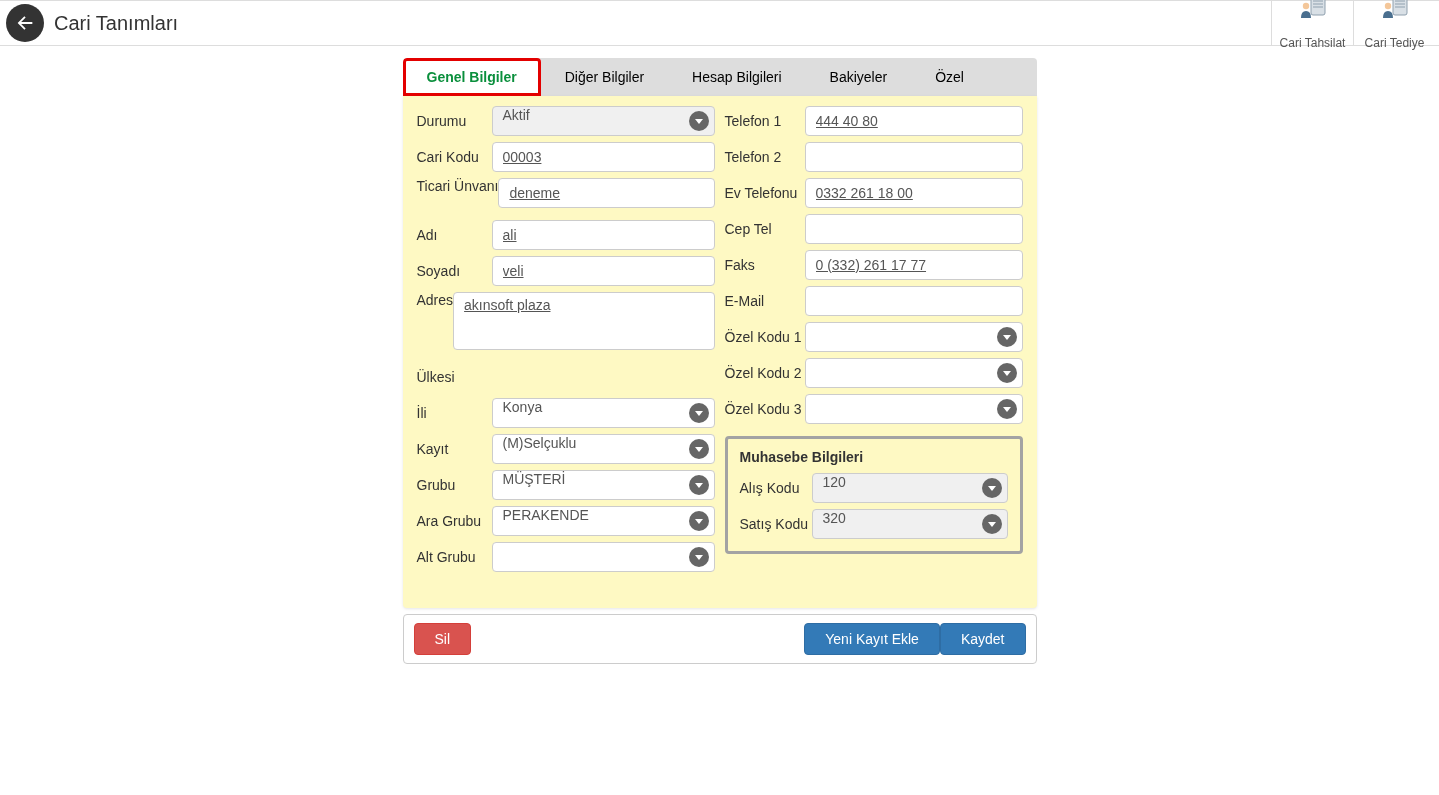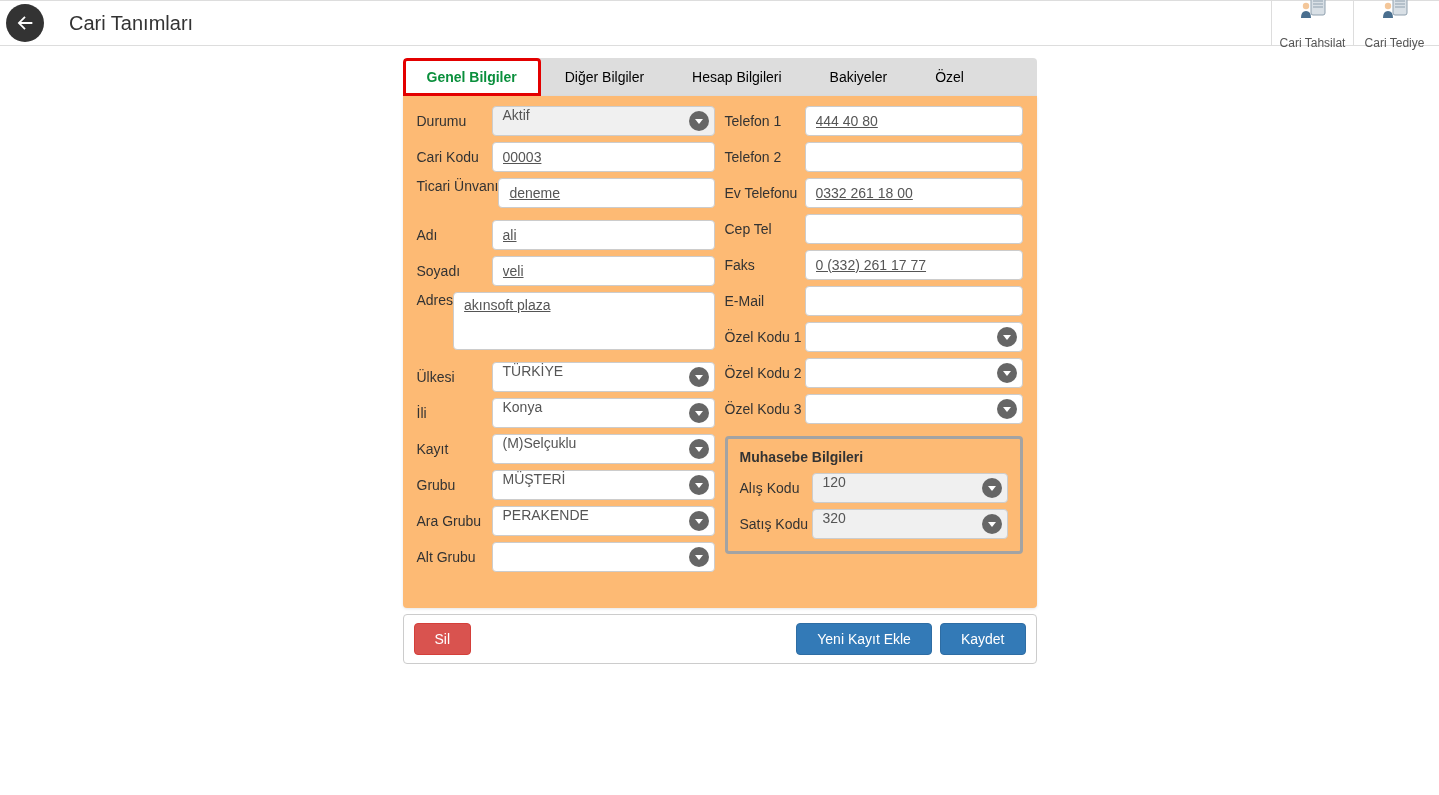--- a/index.html
+++ b/index.html
@@ -14,21 +14,21 @@
     align-items: center;
     justify-content: space-between;
     border-top: 1px solid #ddd;
     border-bottom: 1px solid #ddd;
     height: 46px;
     padding: 0 4px;
   }
   .header-left {
     display: flex;
     align-items: center;
-    gap: 25px;
+    gap: 10px;
   }
   .back-btn {
     width: 38px;
     height: 38px;
     border-radius: 50%;
     background: #333;
     display: flex;
     align-items: center;
     justify-content: center;
     cursor: pointer;
@@ -79,21 +79,21 @@
   }
   .tab.active {
     background: #fff;
     color: #0a8f3c;
     font-weight: bold;
     outline: 3px solid #e30000;
     outline-offset: -3px;
     border-radius: 4px 4px 0 0;
   }
   .panel {
-    background: #fdba74;
+    background: #fef9c3;
     border-radius: 0 0 4px 4px;
     box-shadow: 0 1px 3px rgba(0,0,0,0.1);
     padding: 10px 14px 30px 14px;
     display: flex;
     gap: 10px;
   }
   .col { flex: 1; display: flex; flex-direction: column; }
   .form-row {
     display: flex;
     align-items: center;
@@ -176,21 +176,21 @@
   }
   .footer-bar {
     margin: 6px 0 0 0;
     border: 1px solid #ccc;
     border-radius: 4px;
     padding: 8px 10px;
     display: flex;
     justify-content: space-between;
     align-items: center;
   }
-  .footer-right { display: flex; gap: 8px; }
+  .footer-right { display: flex; }
   .btn {
     height: 32px;
     padding: 0 20px;
     border-radius: 4px;
     border: none;
     cursor: pointer;
     font-size: 14px;
     color: #fff;
     display: flex;
     align-items: center;
@@ -282,24 +282,20 @@
         <input class="form-input" value="veli" style="">
       </div>
 
       <div class="form-row stacked">
         <div class="form-label" style="width:auto">Adres</div>
         <textarea class="form-textarea" style="">akınsoft plaza</textarea>
       </div>
 
       <div class="form-row" style="margin-top:6px">
         <div class="form-label">Ülkesi</div>
-        <div class="form-select white">
-          <span>TÜRKİYE</span>
-          <span class="chev"></span>
-        </div>
       </div>
 
       <div class="form-row">
         <div class="form-label">İli</div>
         <div class="form-select white">
           <span>Konya</span>
           <span class="chev"></span>
         </div>
       </div>
 

